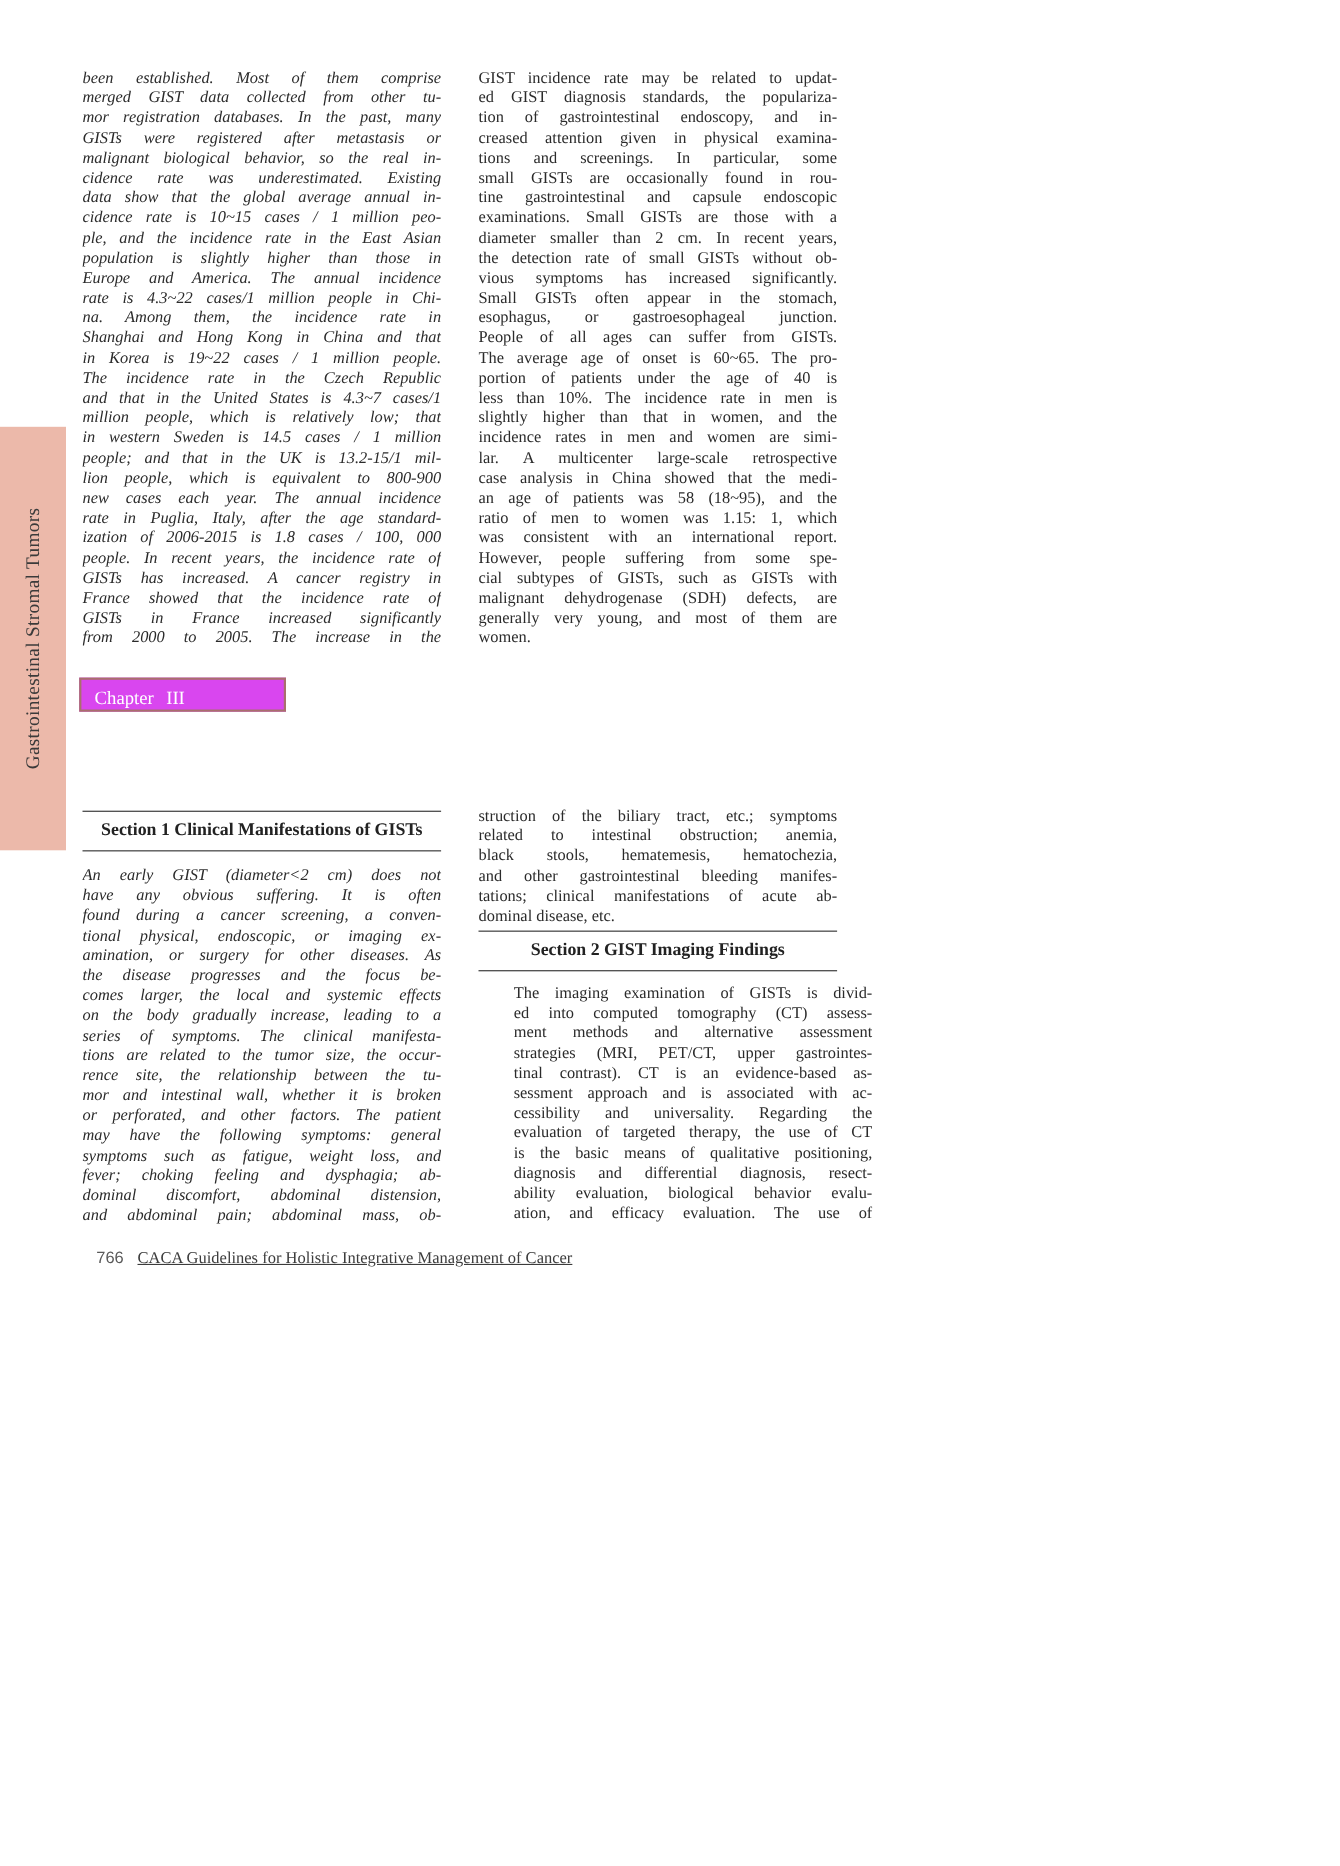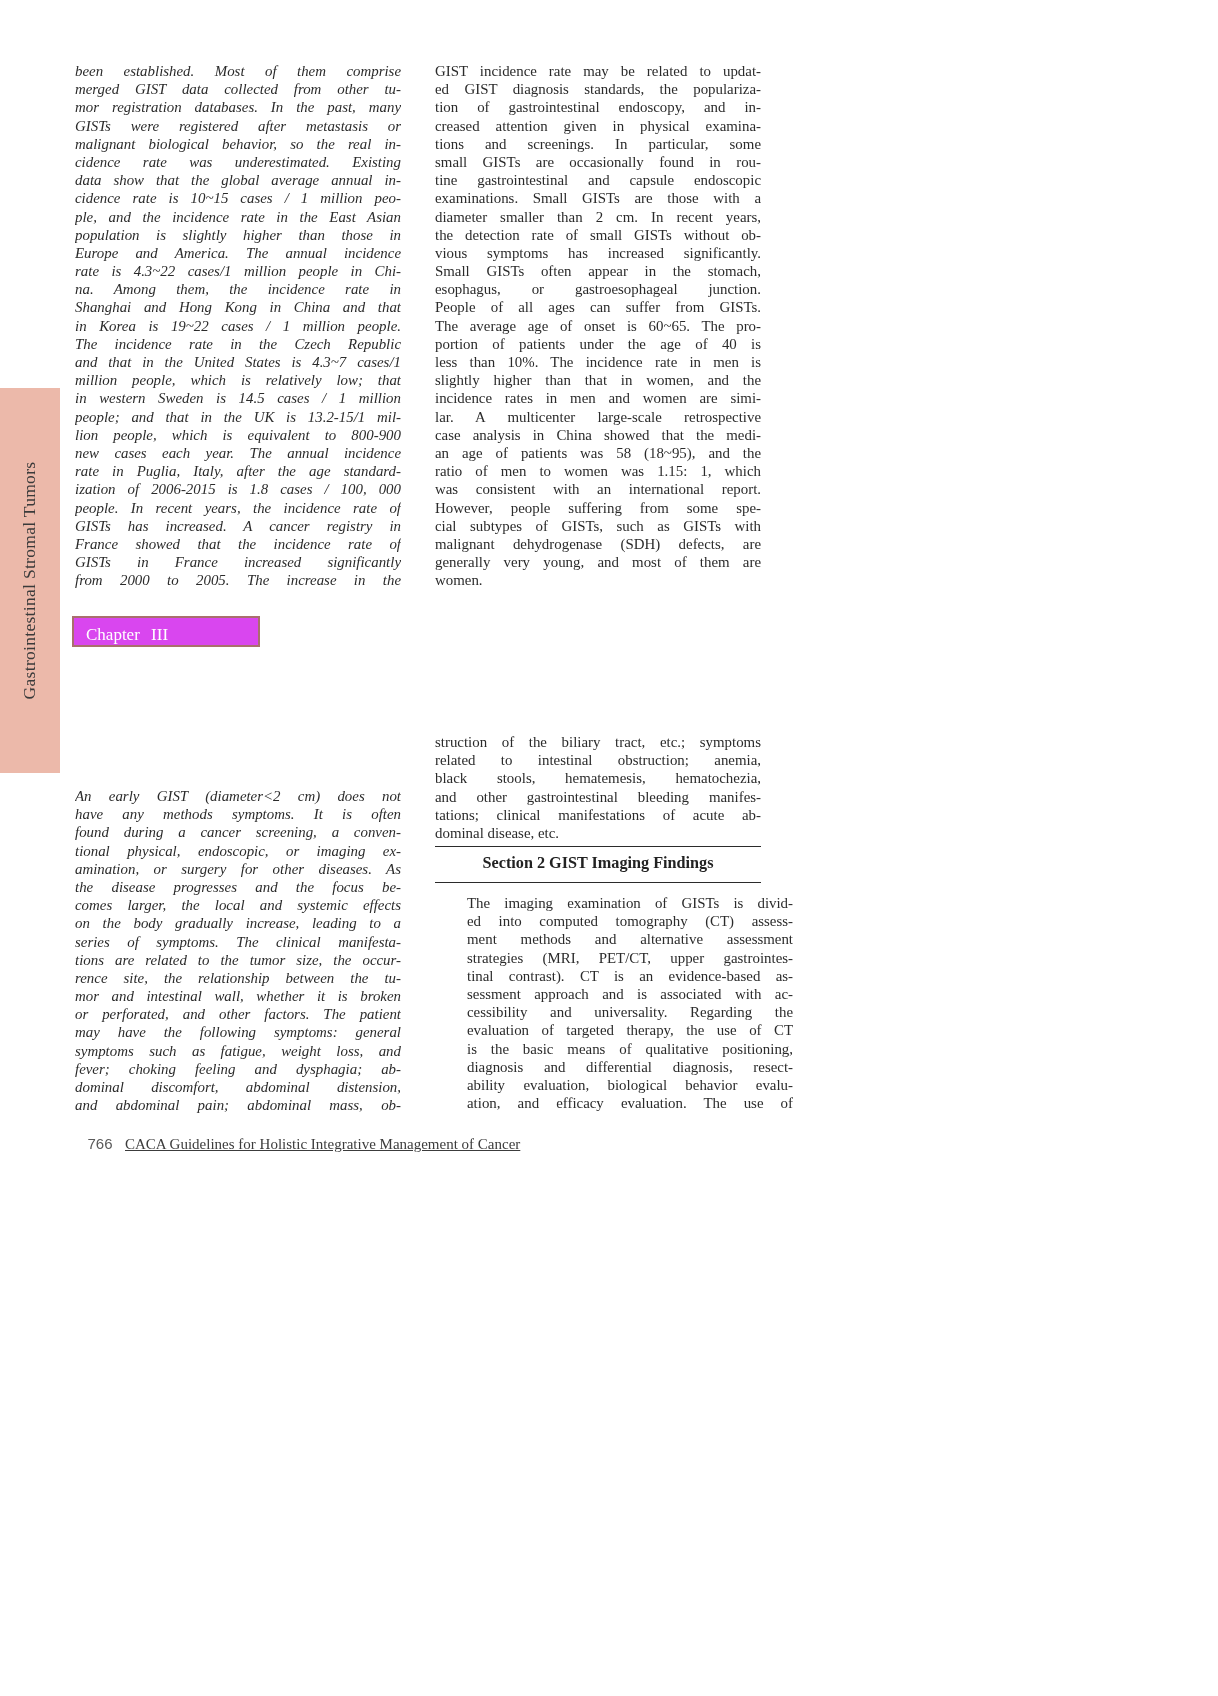--- a/index.html
+++ b/index.html
@@ -179,24 +179,25 @@
       <div class="line">malignant dehydrogenase (SDH) defects, are</div>
       <div class="line">generally very young, and most of them are</div>
       <div class="line flush">women.</div>
     </div>
 
   <div class="chapter-banner">
     <span>Chapter III</span>
   </div>
 
 
+  <div class="section-heading sec1-heading">Section 1 Clinical Manifestations of GISTs</div>
 
   <div class="textcol col-left sec1-left-body">
       <div class="line">An early GIST (diameter&lt;2 cm) does not</div>
-      <div class="line">have any methods symptoms. It is often</div>
+      <div class="line">have any obvious suffering. It is often</div>
       <div class="line">found during a cancer screening, a conven-</div>
       <div class="line">tional physical, endoscopic, or imaging ex-</div>
       <div class="line">amination, or surgery for other diseases. As</div>
       <div class="line">the disease progresses and the focus be-</div>
       <div class="line">comes larger, the local and systemic effects</div>
       <div class="line">on the body gradually increase, leading to a</div>
       <div class="line">series of symptoms. The clinical manifesta-</div>
       <div class="line">tions are related to the tumor size, the occur-</div>
       <div class="line">rence site, the relationship between the tu-</div>
       <div class="line">mor and intestinal wall, whether it is broken</div>

